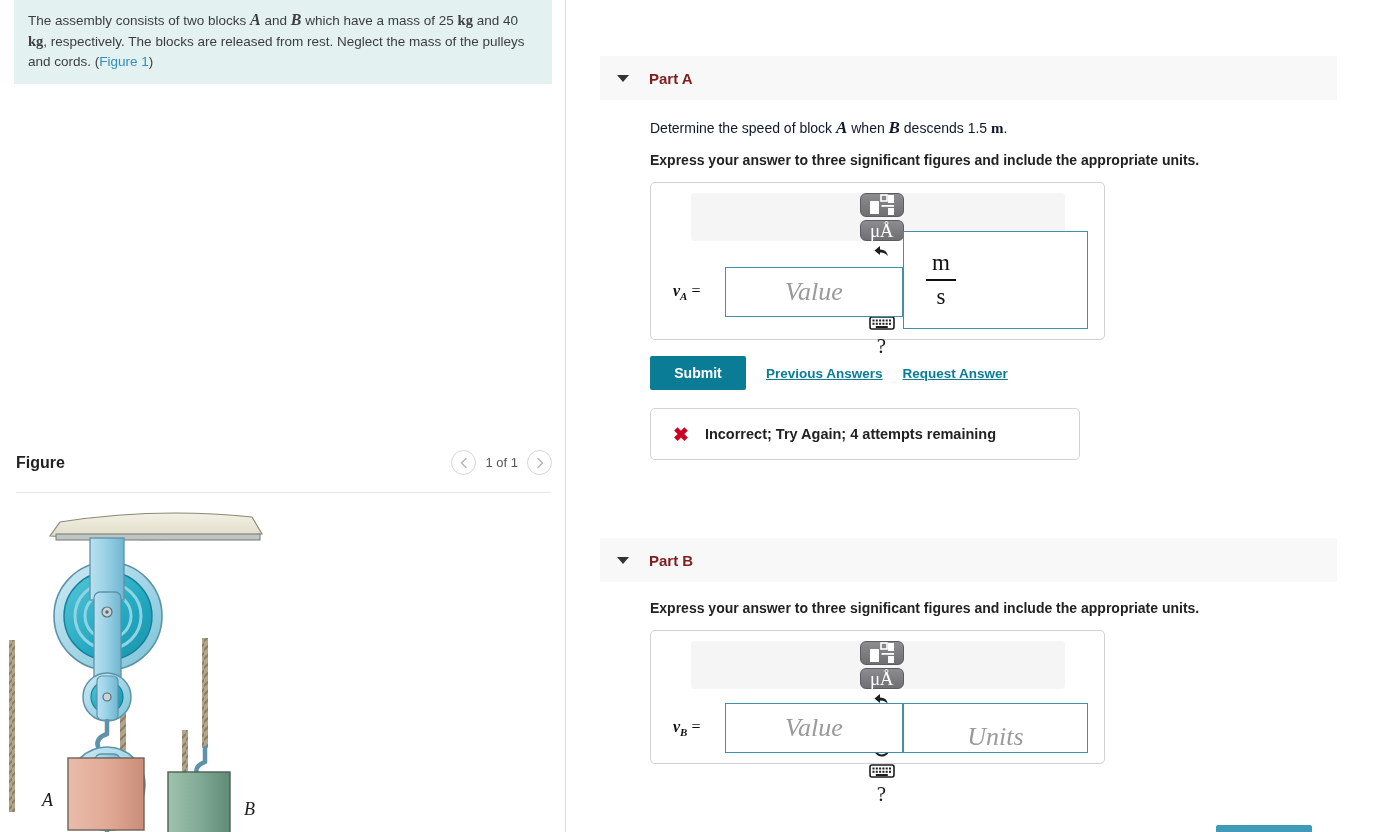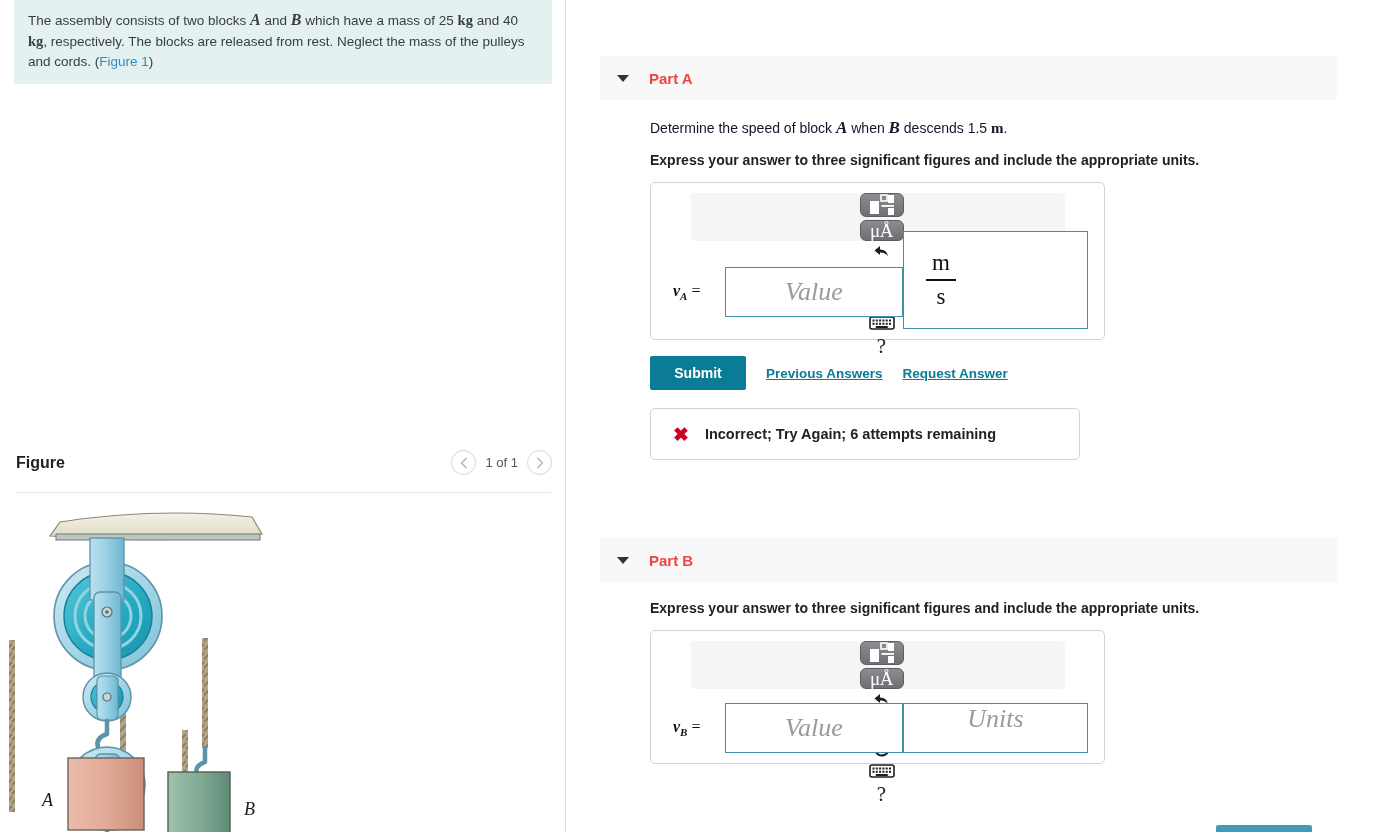--- a/index.html
+++ b/index.html
@@ -89,21 +89,21 @@
     display: flex; align-items: center;
   }
   .caret {
     margin-left: 17px; margin-right: 20px;
     width: 0; height: 0;
     border-left: 6px solid transparent;
     border-right: 6px solid transparent;
     border-top: 7px solid #333;
     cursor: pointer;
   }
-  .part-label { font-size: 15px; font-weight: bold; color: #ef4444; }
+  .part-label { font-size: 15px; font-weight: bold; color: #7f1d1d; }
 
   .part-body { margin-left: 84px; padding-top: 18px; }
   .q-line {
     font-size: 14px; color: #0f172a; line-height: 20px;
     margin-bottom: 14px;
   }
   .q-line .mvar {
     font-family: "Liberation Serif", serif; font-style: italic;
     font-size: 17px; font-weight: 600;
   }
@@ -159,21 +159,21 @@
     display: flex; align-items: center; justify-content: center;
     cursor: text;
   }
   .ph {
     font-family: "Liberation Serif", serif; font-style: italic;
     font-size: 26px; color: #9a9a9a;
   }
   .unit-field {
     width: 185px; height: 50px;
     border: 1px solid #3f8fae; background: #fff;
-    display: flex; align-items: flex-start; justify-content: center;
+    display: flex; align-items: flex-end; justify-content: center;
     cursor: text;
   }
   .frac-field {
     width: 185px; height: 98px; margin-top: -24px;
     border: 1px solid #3f8fae; background: #fff;
     display: flex; align-items: center; padding-left: 22px;
     cursor: text;
   }
   .frac {
     display: inline-flex; flex-direction: column; align-items: center;
@@ -434,21 +434,21 @@
         </div>
 
         <div class="actions">
           <button class="submit-btn">Submit</button>
           <span class="link-action">Previous Answers</span>
           <span class="link-action">Request Answer</span>
         </div>
 
         <div class="feedback">
           <span class="xmark">✖</span>
-          <span class="fb-text">Incorrect; Try Again; 6 attempts remaining</span>
+          <span class="fb-text">Incorrect; Try Again; 4 attempts remaining</span>
         </div>
       </div>
     </div>
 
     <div class="part-block" style="top:538px;">
       <div class="part-header">
         <div class="caret"></div>
         <div class="part-label">Part B</div>
       </div>
 

